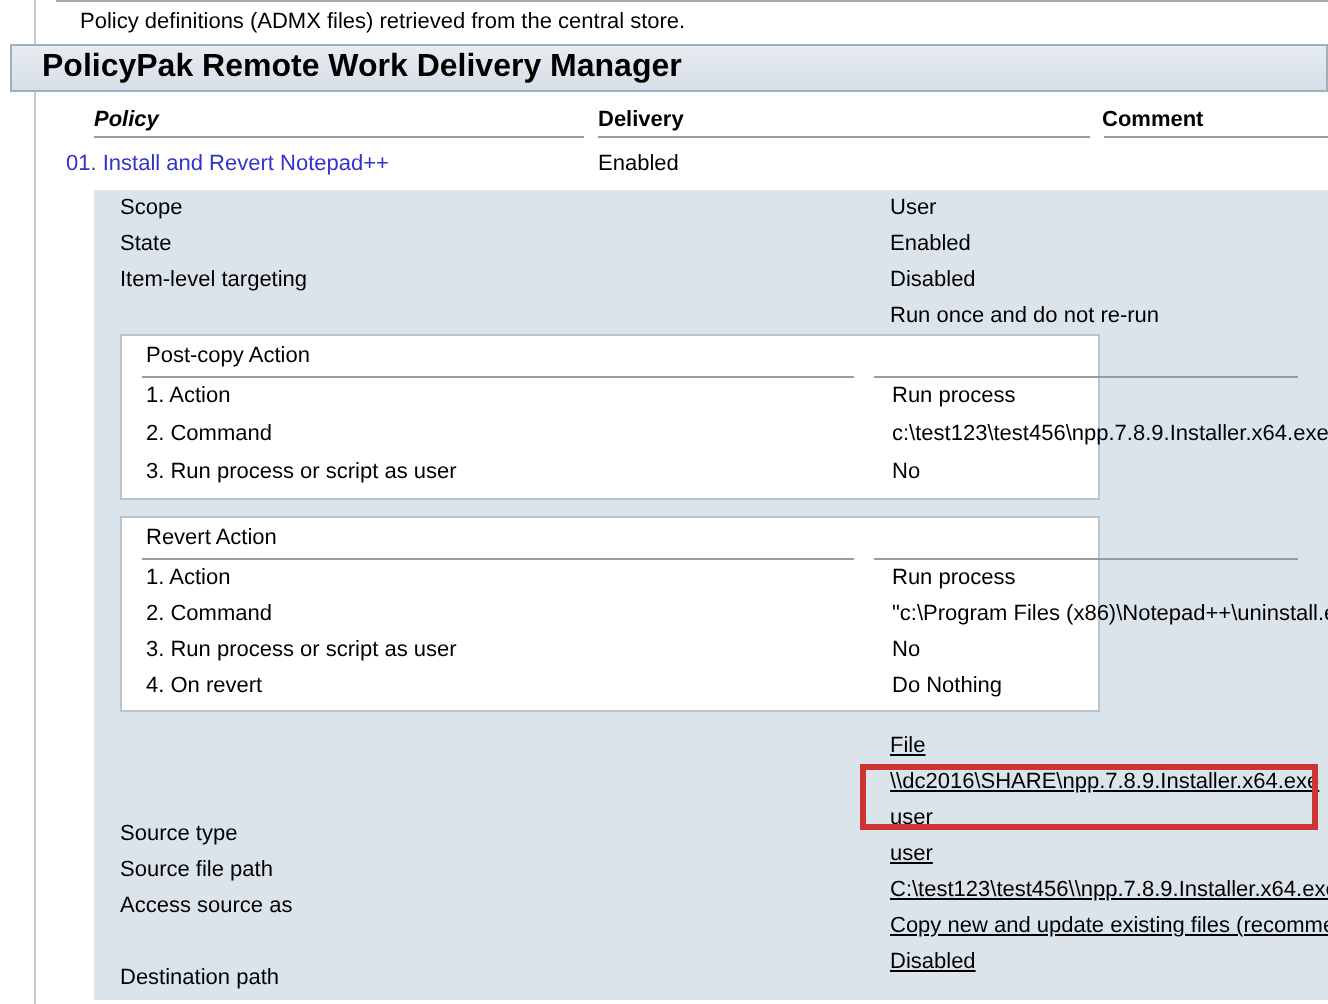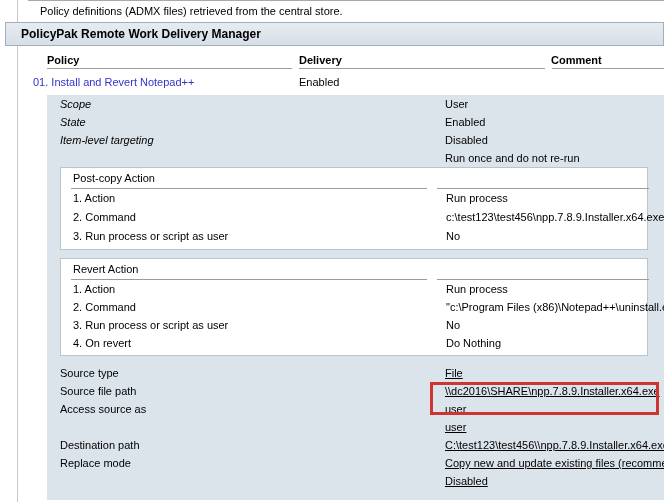--- a/index.html
+++ b/index.html
@@ -9,56 +9,56 @@
     font-family:"Liberation Sans","DejaVu Sans",sans-serif;
     font-size:11px;color:#000;
   }
   .vline{position:absolute;left:17px;top:0;width:1px;height:502px;background:#c9c9c9;}
   .topline{position:absolute;left:28px;top:0;width:636px;height:1px;background:#a9a9a9;}
   .top-note{position:absolute;left:40px;top:3px;line-height:16px;white-space:nowrap;}
   .header-bar{
     position:absolute;left:5px;top:22px;width:659px;height:24px;box-sizing:border-box;
     background:linear-gradient(#e7ecf1,#d6dee6);
     border:1px solid #9fafbc;
-    line-height:22px;padding-left:15px;font-weight:bold;font-size:12px;
+    line-height:22px;padding-left:15px;font-weight:bold;font-size:16px;
   }
   .th{position:absolute;top:52px;height:16px;line-height:16px;font-weight:bold;font-size:11px;white-space:nowrap;}
-  .th-policy{left:47px;}
+  .th-policy{left:47px;font-style:italic;}
   .th-setting{left:299px;}
   .th-comment{left:551px;}
   .hseg{position:absolute;top:68px;height:1px;background:#9b9b9b;}
   .hseg1{left:47px;width:245px;}
   .hseg2{left:299px;width:246px;}
   .hseg3{left:552px;width:112px;}
   .policy-link{position:absolute;left:33px;top:73px;line-height:18px;color:#3333cc;text-decoration:none;white-space:nowrap;cursor:pointer;}
   .policy-setting{position:absolute;left:299px;top:73px;line-height:18px;white-space:nowrap;}
   .panel{
     position:absolute;left:47px;top:95px;width:617px;height:405px;
     background:#dce4eb;
   }
   .row{position:relative;height:18px;line-height:18px;white-space:nowrap;}
-  .rows-general .lbl{position:absolute;left:13px;font-style:italic;}
+  .rows-general .lbl{position:absolute;left:13px;}
   .rows-general .val{position:absolute;left:398px;}
   .box{
-    margin-left:13px;width:588px;box-sizing:border-box;
+    margin-left:13px;width:490px;box-sizing:border-box;
     background:#ffffff;border:1px solid #bcc4cb;
     padding-bottom:3px;
   }
   .box-revert{margin-top:8px;}
   .box-title{height:20px;line-height:20px;padding-left:12px;white-space:nowrap;}
   .box-underline{position:relative;height:1px;}
   .box-underline i{position:absolute;top:0;height:1px;background:#9b9b9b;display:block;}
   .box-underline .seg-a{left:10px;width:356px;}
   .box-underline .seg-b{left:376px;width:212px;}
   .box .row{height:19px;line-height:19px;}
   .box .lbl{position:absolute;left:12px;}
   .box .val{position:absolute;left:385px;}
   .box-revert .row{height:18px;line-height:18px;}
   .rows-source{margin-top:8px;}
-  .rows-source .lbl{position:absolute;left:13px;}
+  .rows-source .lbl{position:absolute;left:13px;margin-top:44px;}
   .rows-source .val{position:absolute;left:398px;text-decoration:underline;}
   .red-box{
     position:absolute;left:430px;top:382px;width:229px;height:33px;box-sizing:border-box;
     border:3px solid #cd3532;pointer-events:none;z-index:5;
   }
 </style>
 </head>
 <body>
 
 <div class="vline"></div>

